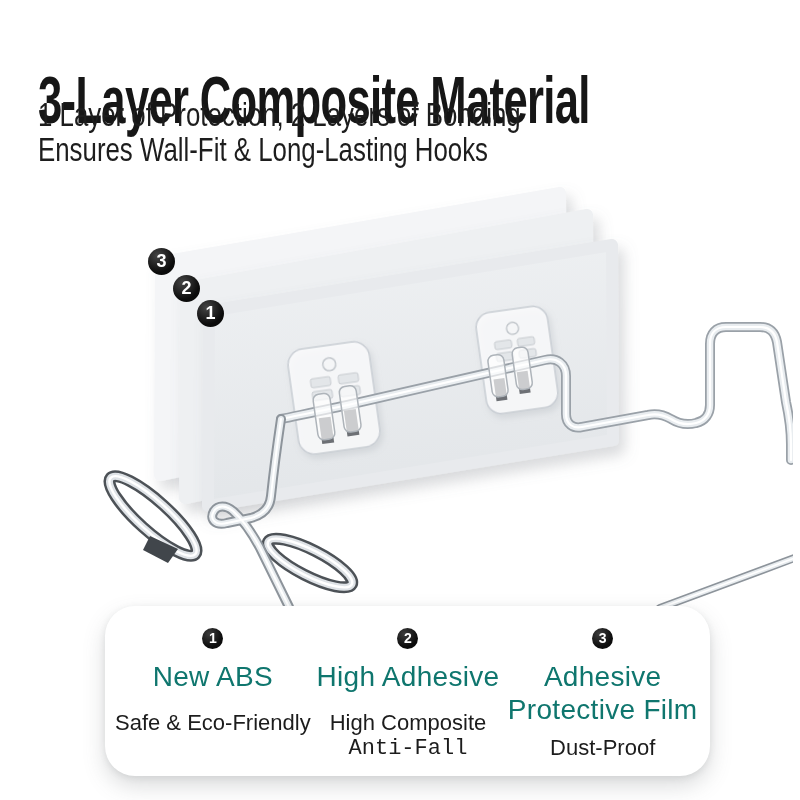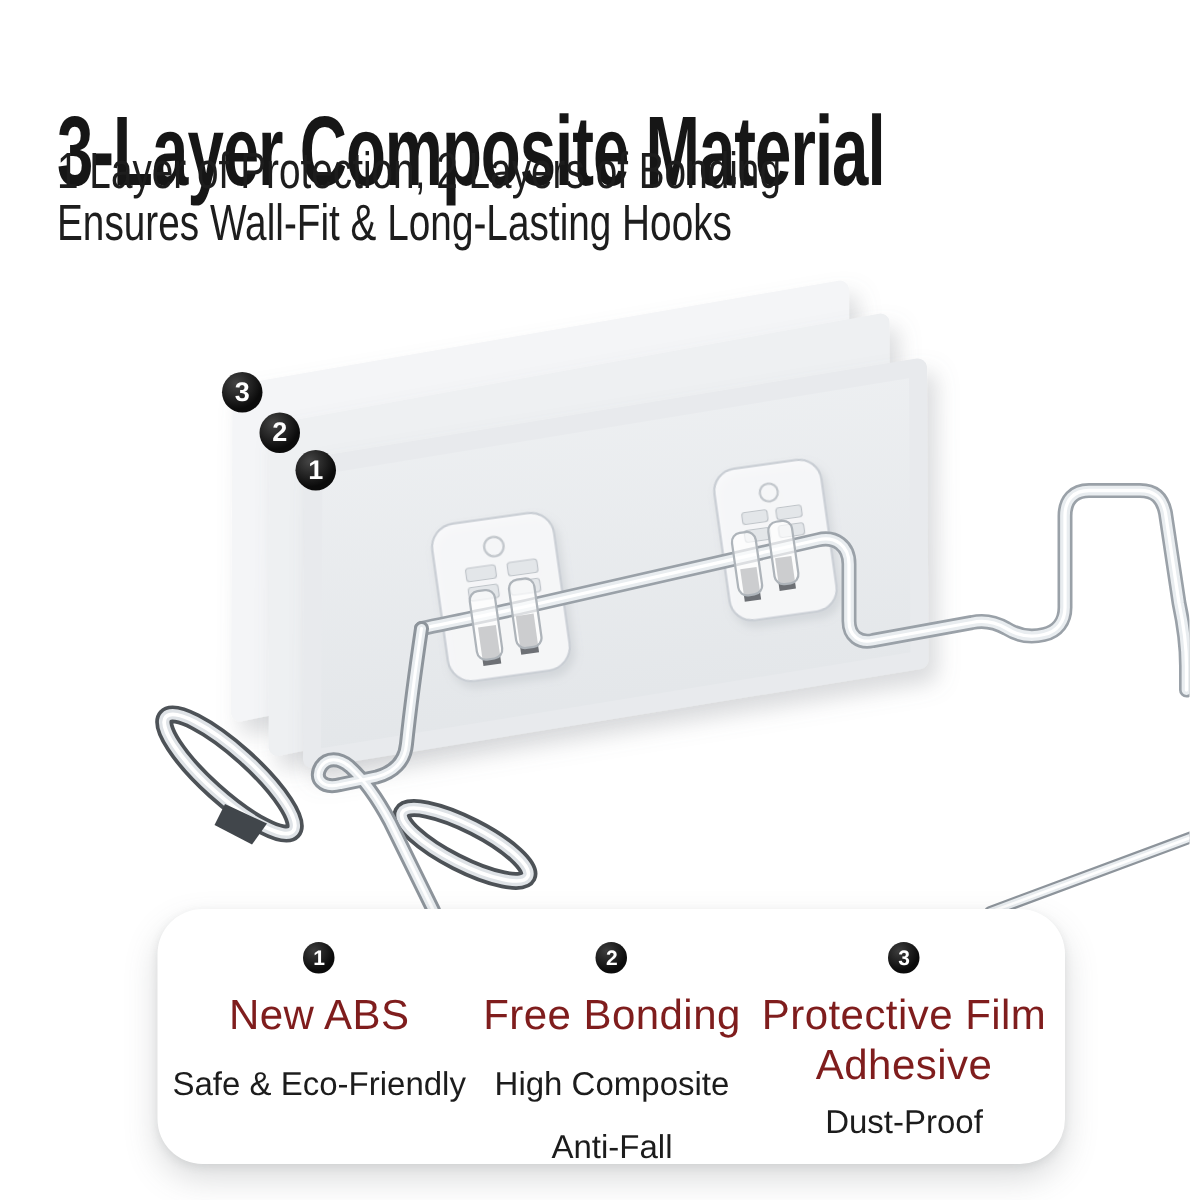--- a/index.html
+++ b/index.html
@@ -37,23 +37,23 @@
     display:flex;justify-content:space-between;align-items:flex-start;
     padding:22px 10px 0 10px;box-sizing:border-box;
   }
   .feature-col{flex:1 1 0;display:flex;flex-direction:column;align-items:center;text-align:center;}
   .feature-badge{
     width:21px;height:21px;border-radius:50%;flex:0 0 auto;
     background:radial-gradient(circle at 35% 28%, #3d3d3d, #0b0b0b 65%);
     color:#ffffff;font-size:14px;font-weight:700;line-height:21px;text-align:center;
     margin-bottom:11px;
   }
-  .feature-title{font-size:28px;font-weight:400;line-height:33px;color:#7f1d1d;letter-spacing:0.3px;white-space:nowrap;}
+  .feature-title{font-size:28px;font-weight:400;line-height:33px;color:#0f766e;letter-spacing:0.3px;white-space:nowrap;}
   .feature-sub{font-size:22px;font-weight:400;line-height:26px;color:#1c1c1c;margin-top:17px;white-space:nowrap;}
-  .feature-sub.tight{margin-top:16px;}
+  .feature-sub.tight{margin-top:0;font-family:Liberation Mono, monospace;}
   .feature-sub.gap{margin-top:9px;}
 </style>
 </head>
 <body>
 
 <div class="stage">
 
   <svg class="photo-svg" viewBox="0 0 800 800" aria-hidden="true">
     <defs>
       <linearGradient id="sheetFront" x1="0" y1="0" x2="0.2" y2="1">
@@ -150,26 +150,26 @@
   <div class="panel">
 
     <div class="feature-col">
       <div class="feature-badge">1</div>
       <div class="feature-title">New ABS</div>
       <div class="feature-sub">Safe &amp; Eco-Friendly</div>
     </div>
 
     <div class="feature-col">
       <div class="feature-badge">2</div>
-      <div class="feature-title">Free Bonding</div>
+      <div class="feature-title">High Adhesive</div>
       <div class="feature-sub">High Composite</div>
       <div class="feature-sub tight">Anti-Fall</div>
     </div>
 
     <div class="feature-col">
       <div class="feature-badge">3</div>
+      <div class="feature-title">Adhesive</div>
       <div class="feature-title">Protective Film</div>
-      <div class="feature-title">Adhesive</div>
       <div class="feature-sub gap">Dust-Proof</div>
     </div>
 
   </div>
 </div>
 
 </body></html>

